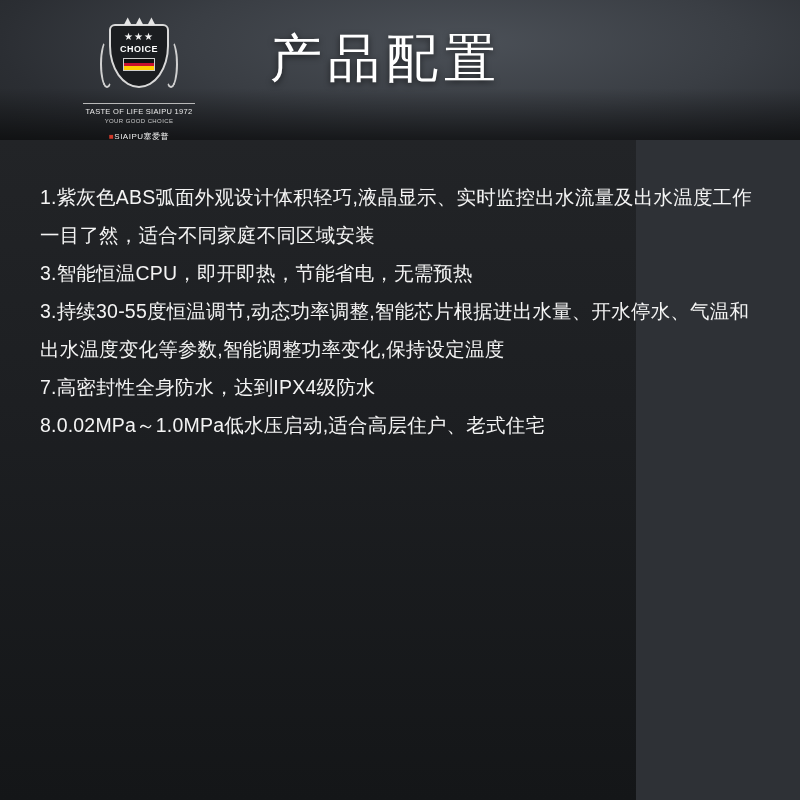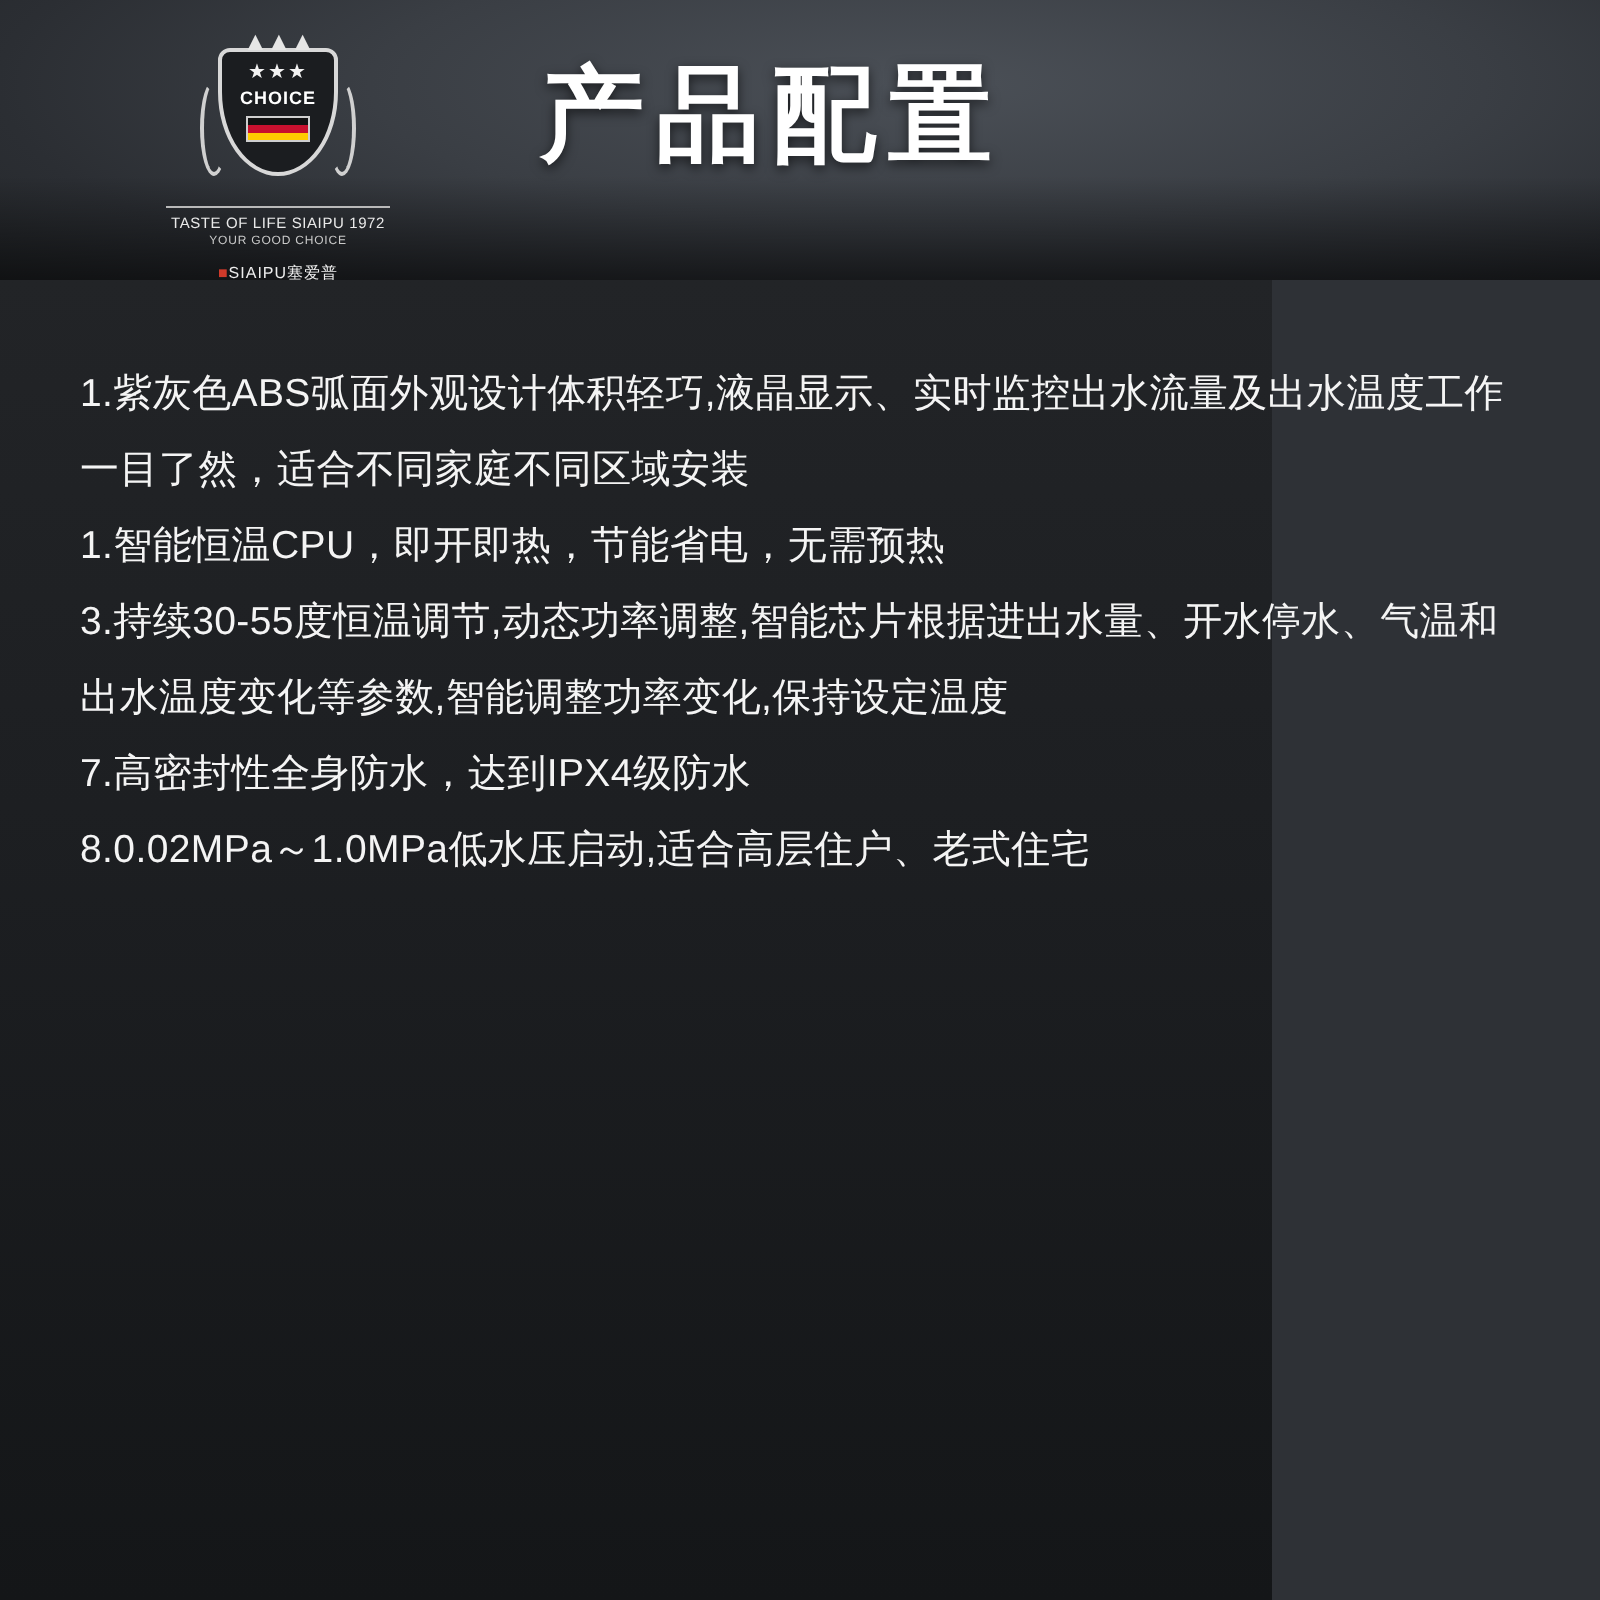--- a/index.html
+++ b/index.html
@@ -141,21 +141,21 @@
     letter-spacing: 0.5px;
     white-space: nowrap;
   }
   .logo-cn .mark { color: #d03a2a; }
   .title {
     position: absolute;
     left: 270px;
     top: 28px;
     color: #ffffff;
     font-size: 52px;
-    font-weight: bold;
+    font-weight: normal;
     letter-spacing: 6px;
     line-height: 60px;
     text-shadow: 0 2px 6px rgba(0,0,0,0.6);
     z-index: 3;
   }
   
   .body {
     position: absolute;
     left: 0;
     top: 140px;
@@ -200,20 +200,20 @@
       <div class="logo-sub">YOUR GOOD CHOICE</div>
       <div class="logo-cn"><span class="mark">■</span><span>SIAIPU塞爱普</span></div>
     </div>
 
     <div class="title">产品配置</div>
   </div>
 
   <div class="body">
     <div class="content">
       <div class="line">1.紫灰色ABS弧面外观设计体积轻巧,液晶显示、实时监控出水流量及出水温度工作一目了然，适合不同家庭不同区域安装</div>
-      <div class="line">1.智能恒温CPU，即开即热，节能省电，无需预热</div>
+      <div class="line">3.智能恒温CPU，即开即热，节能省电，无需预热</div>
       <div class="line">3.持续30-55度恒温调节,动态功率调整,智能芯片根据进出水量、开水停水、气温和出水温度变化等参数,智能调整功率变化,保持设定温度</div>
       <div class="line">7.高密封性全身防水，达到IPX4级防水</div>
       <div class="line">8.0.02MPa～1.0MPa低水压启动,适合高层住户、老式住宅</div>
     </div>
   </div>
 
 </div>
 
 </body></html>

